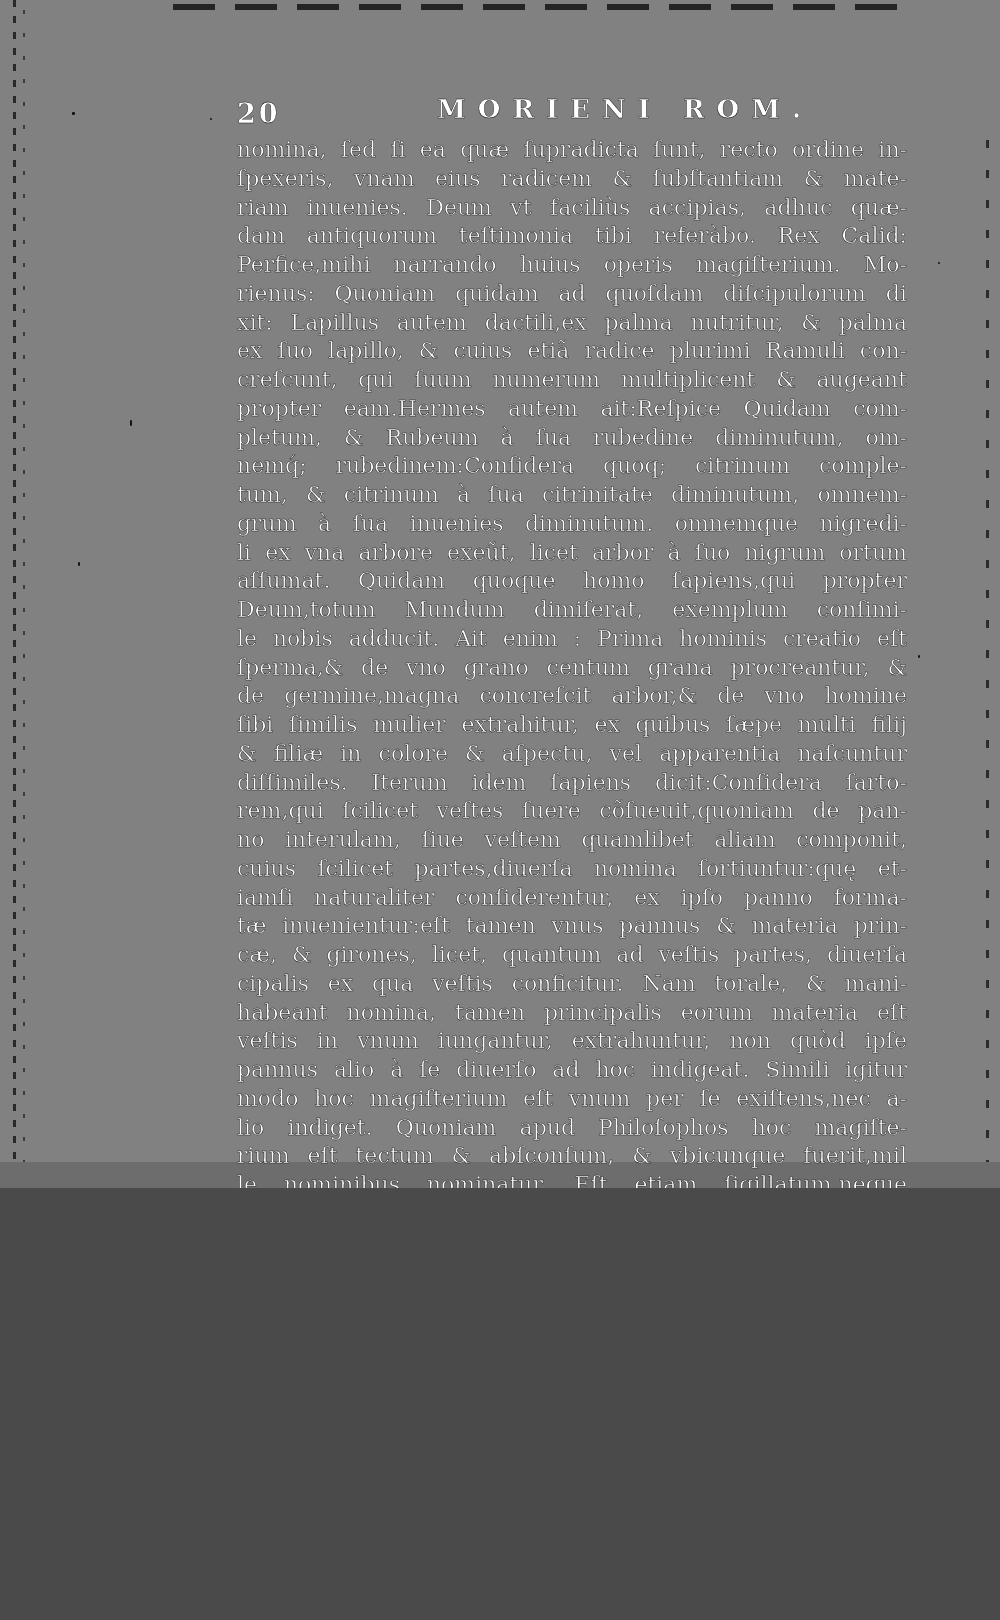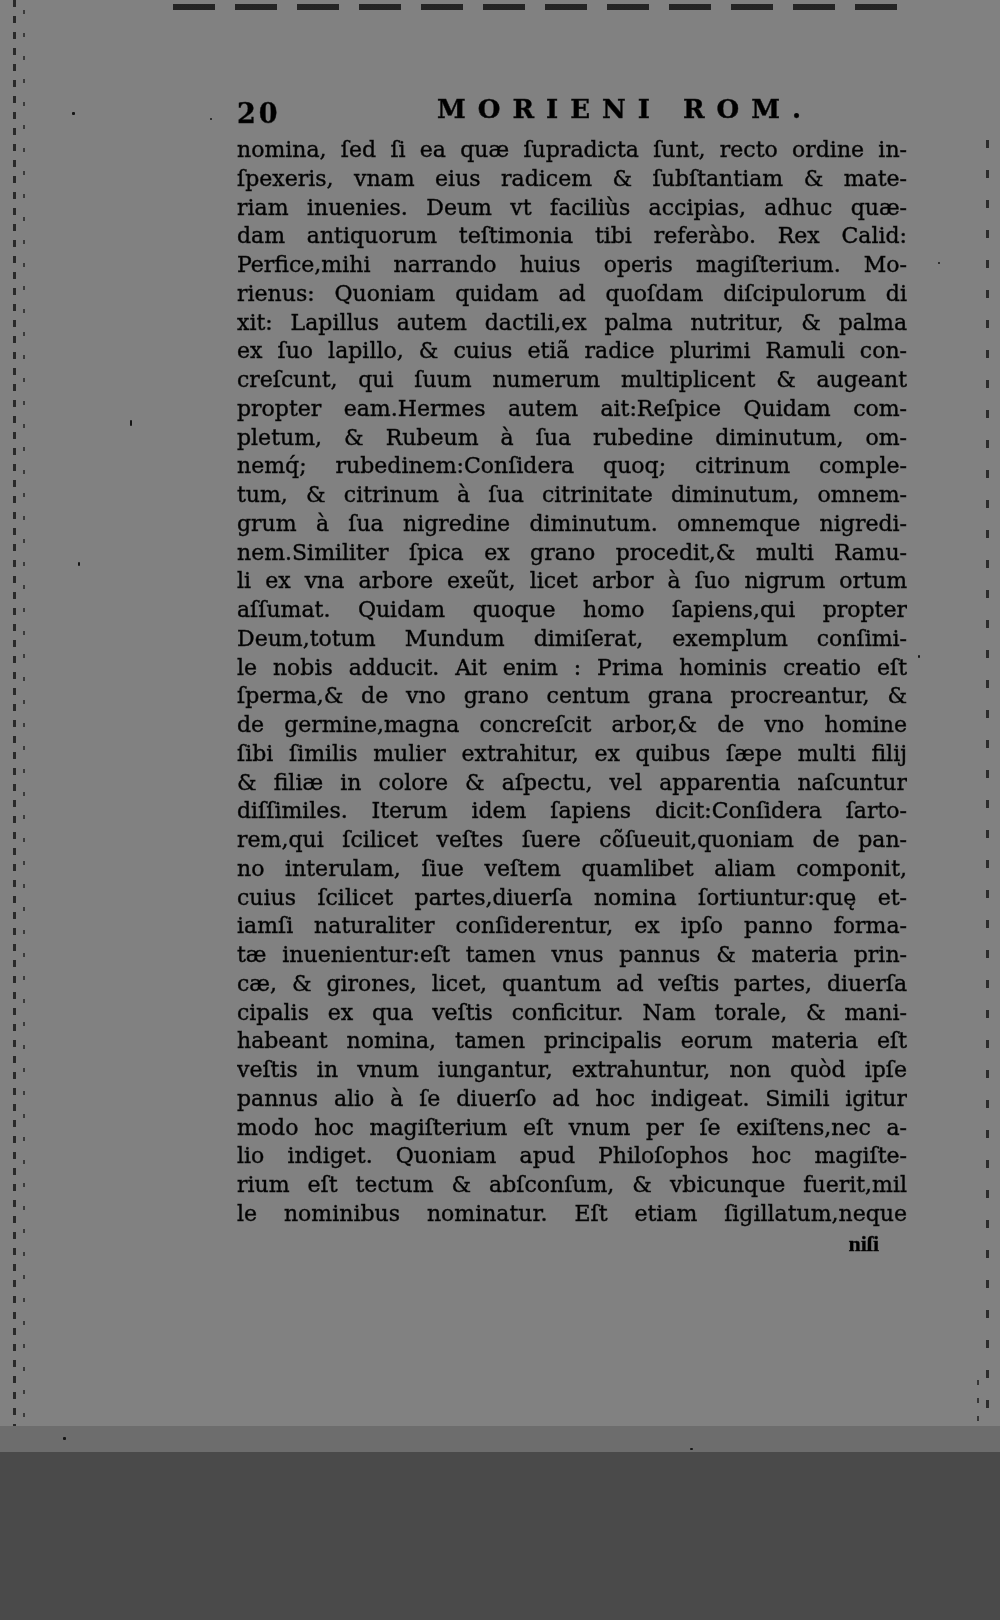--- a/index.html
+++ b/index.html
@@ -1,22 +1,22 @@
 <!DOCTYPE html>
 <html><head>
 <meta charset="utf-8">
 <style>
   html,body{margin:0;padding:0;background:#4a4a4a;}
   .page{
     position:relative;
-    width:1000px;height:1452px;
+    width:1000px;height:1188px;
     background:#818181;
     overflow:hidden;
     font-family:"DejaVu Serif","Liberation Serif",serif;
-    color:#000000;
+    color:#ffffff;
   }
   
   .edge{position:absolute;pointer-events:none;}
   .left-marks-a{
     left:13px;top:0;width:3px;height:1608px;
     background:repeating-linear-gradient(to bottom,#161616 0 7px,transparent 7px 16px);
     opacity:.82;
   }
   .left-marks-b{
     left:23px;top:10px;width:2px;height:1560px;
@@ -111,22 +111,21 @@
     <div class="line">dam antiquorum teſtimonia tibi referàbo. Rex Calid:</div>
     <div class="line">Perfice,mihi narrando huius operis magiſterium. Mo-</div>
     <div class="line">rienus: Quoniam quidam ad quoſdam diſcipulorum di</div>
     <div class="line">xit: Lapillus autem dactili,ex palma nutritur, &amp; palma</div>
     <div class="line">ex ſuo lapillo, &amp; cuius etiã radice plurimi Ramuli con-</div>
     <div class="line">creſcunt, qui ſuum numerum multiplicent &amp; augeant</div>
     <div class="line">propter eam.Hermes autem ait:Reſpice Quidam com-</div>
     <div class="line">pletum, &amp; Rubeum à ſua rubedine diminutum, om-</div>
     <div class="line">nemq́; rubedinem:Conſidera quoq; citrinum comple-</div>
     <div class="line">tum, &amp; citrinum à ſua citrinitate diminutum, omnem-</div>
-    <div class="line">grum à ſua nigredine diminutum. omnemque nigredi-</div>
-    <div class="line">nem.Similiter ſpica ex grano procedit,&amp; multi Ramu-</div>
+    <div class="line">grum à ſua inuenies diminutum. omnemque nigredi-</div>
     <div class="line">li ex vna arbore exeũt, licet arbor à ſuo nigrum ortum</div>
     <div class="line">aſſumat. Quidam quoque homo ſapiens,qui propter</div>
     <div class="line">Deum,totum Mundum dimiſerat, exemplum conſimi-</div>
     <div class="line">le nobis adducit. Ait enim : Prima hominis creatio eſt</div>
     <div class="line">ſperma,&amp; de vno grano centum grana procreantur, &amp;</div>
     <div class="line">de germine,magna concreſcit arbor,&amp; de vno homine</div>
     <div class="line">ſibi ſimilis mulier extrahitur, ex quibus ſæpe multi filij</div>
     <div class="line">&amp; filiæ in colore &amp; aſpectu, vel apparentia naſcuntur</div>
     <div class="line">diſſimiles. Iterum idem ſapiens dicit:Conſidera ſarto-</div>
     <div class="line">rem,qui ſcilicet veſtes ſuere cõſueuit,quoniam de pan-</div>

